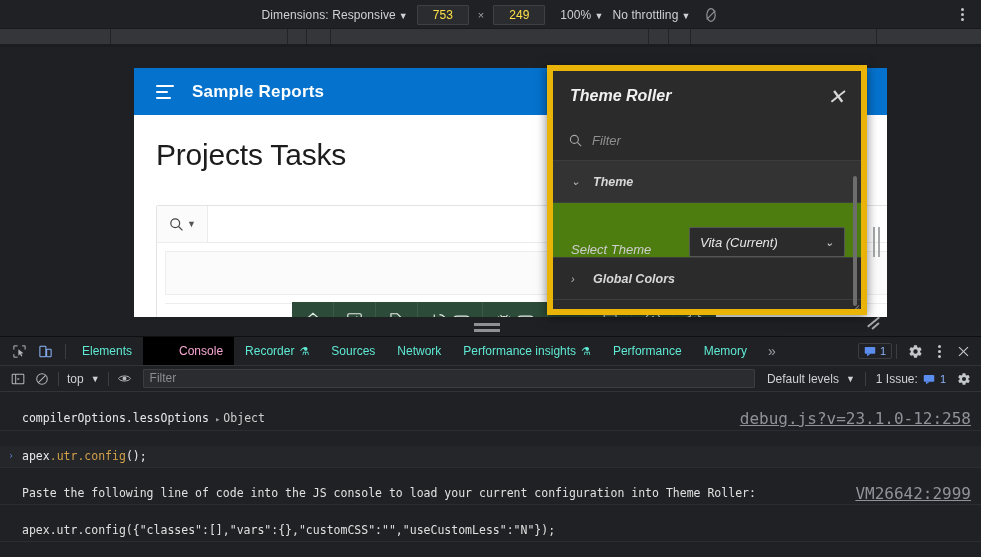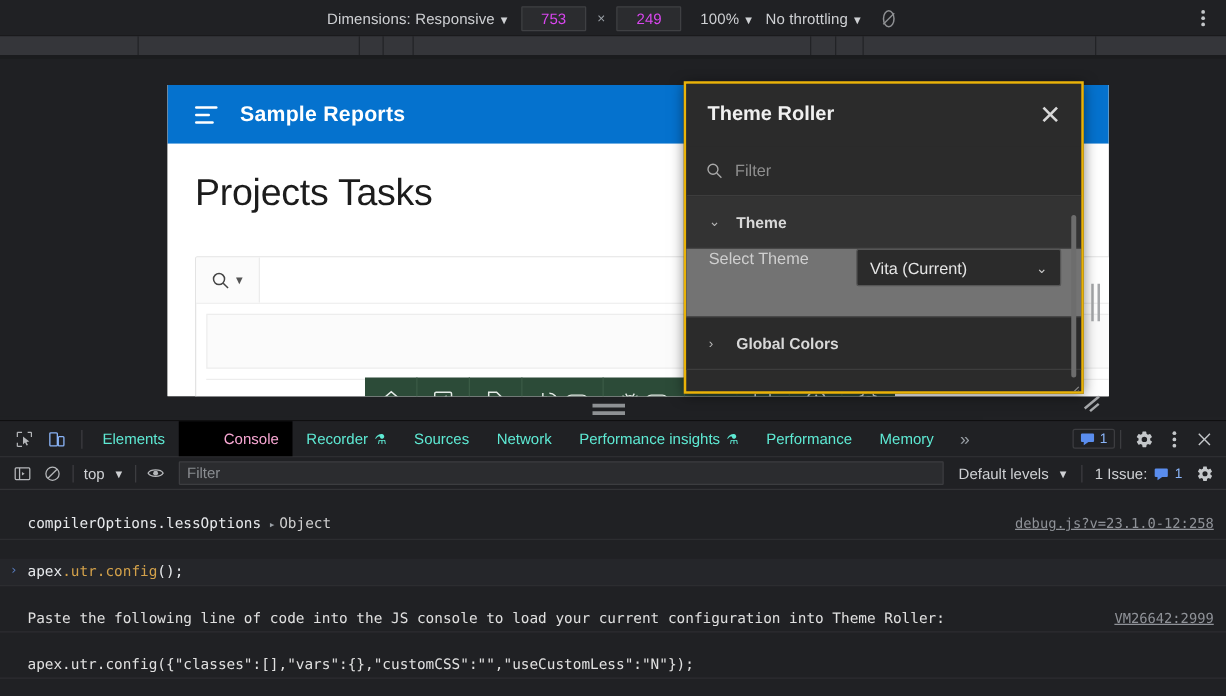--- a/index.html
+++ b/index.html
@@ -20,21 +20,21 @@
   .dt-center {
     position: absolute; left: 0; right: 0; top: 0; height: 29px;
     display: flex; align-items: center; justify-content: center; gap: 9px;
   }
   .dt-label {
     color: #cfd1d4; font-size: 12px; letter-spacing: .1px; white-space: nowrap;
   }
   .caret { color: #cfd1d4; font-size: 9px; margin-left: 3px; display: inline-block; }
   .dim-input {
     width: 52px; height: 20px; background: #2b2c2f; border: 1px solid #3f4043;
-    color: #d946ef; font-size: 12px; text-align: center; line-height: 18px;
+    color: #fde047; font-size: 12px; text-align: center; line-height: 18px;
     font-family: "Liberation Sans", sans-serif; border-radius: 1px;
   }
   .dim-x { color: #9aa0a6; font-size: 11px; }
   .dt-btn { background: none; border: none; cursor: pointer; display: flex; align-items: center; }
   .no-throttle-icon { width: 16px; height: 16px; opacity: .72; }
   .dt-kebab {
     position: absolute; right: 8px; top: 0; height: 29px; width: 22px;
     display: flex; align-items: center; justify-content: center; cursor: pointer;
   }
   .kebab-dots { display: flex; flex-direction: column; gap: 2px; align-items: center; }
@@ -104,23 +104,24 @@
     border-right: 1px solid #3a5b45; cursor: pointer;
   }
   .dev-item.wide { width: 65px; gap: 3px; }
   .dev-item:last-child { border-right: none; }
   .dev-item svg { display: block; }
   .dev-item.disabled { opacity: .45; }
 
   
   .theme-roller {
     position: absolute; left: 547px; top: 65px; width: 320px; height: 250px;
-    background: #2b2b2b; border: 2px solid #eab308; z-index: 8;
+    background: #2b2b2b; border: 6px solid #eab308; z-index: 8;
     box-shadow: 0 2px 10px rgba(0,0,0,.5); overflow: hidden;
     font-family: "Liberation Sans", sans-serif;
+    font-style: italic;
   }
   .tr-header {
     height: 50px; display: flex; align-items: center; justify-content: space-between;
     padding: 0 16px 0 17px; background: #2b2b2b;
   }
   .tr-title { color: #f0f0f0; font-size: 16px; font-weight: bold; }
   .tr-close { color: #d8d8d8; font-size: 21px; line-height: 1; cursor: pointer; font-weight: 300; }
   .tr-filter {
     height: 40px; display: flex; align-items: center; gap: 9px;
     padding: 0 15px; border-bottom: 1px solid #3d3d3d; background: #2b2b2b;
@@ -128,22 +129,22 @@
   .tr-filter svg { width: 15px; height: 15px; flex: none; }
   .tr-filter-text { color: #8f8f8f; font-size: 13px; }
   .tr-section-head {
     height: 42px; display: flex; align-items: center; gap: 12px;
     padding: 0 0 0 18px; background: #333333; border-bottom: 1px solid #3d3d3d;
   }
   .tr-section-head.collapsed { background: #2b2b2b; }
   .tr-chevron { color: #b9b9b9; font-size: 11px; width: 10px; display:inline-block; }
   .tr-section-title { color: #d8d8d8; font-size: 12.5px; font-weight: bold; }
   .tr-field-row {
-    height: 55px; display: flex; align-items: flex-start; padding: 0 16px 0 18px;
-    gap: 10px; background: #737373; border-bottom: 1px solid #3d3d3d;
+    height: 55px; display: flex; align-items: flex-end; padding: 0 16px 0 18px;
+    gap: 10px; background: #4d7c0f; border-bottom: 1px solid #3d3d3d;
   }
   .tr-field-label { color: #cfcfcf; font-size: 13px; flex: none; width: 108px; }
   .tr-select {
     flex: 1; height: 30px; background: #2b2b2b; border: 1px solid #565656;
     display: flex; align-items: center; justify-content: space-between;
     padding: 0 10px; cursor: pointer; border-radius: 2px;
   }
   .tr-select-value { color: #e6e6e6; font-size: 13px; }
   .tr-select-caret { color: #cfcfcf; font-size: 11px; }
   .tr-scroll-track {
@@ -230,21 +231,21 @@
     overflow: hidden;
   }
   .c-row {
     position: relative; display: flex; align-items: flex-start;
     padding: 3px 10px 3px 0; border-bottom: 1px solid #2c2d30; min-height: 19px; margin-top: 15px;
   }
   .c-gutter { width: 22px; flex: none; text-align: center; color: #8a8d91; font-size: 10px; line-height: 14px; }
   .c-gutter.blue { color: #5a7fc4; }
   .c-text { flex: 1; color: #d6d6d6; line-height: 15px; white-space: pre-wrap; word-break: break-word; }
   .c-link {
-    color: #8f9298; text-decoration: underline; font-size: 11px; flex: none;
+    color: #8f9298; text-decoration: underline; font-size: 16px; flex: none;
     margin-left: 12px; cursor: pointer; line-height: 15px;
   }
   .c-row.input { background: #25262a; }
   .tok-key { color: #e8eaed; }
   .tok-prop { color: #d3a14a; }
   .tok-obj { color: #cfcfcf; }
   .tok-msg { color: #e0e0e0; }
   .disclosure { color: #9aa0a6; font-size: 9px; margin: 0 3px 0 6px; }
   .c-row.result .c-text { color: #9aa0a6; }
   .c-prompt-row { display: flex; align-items: center; padding: 5px 0 0 0; }

